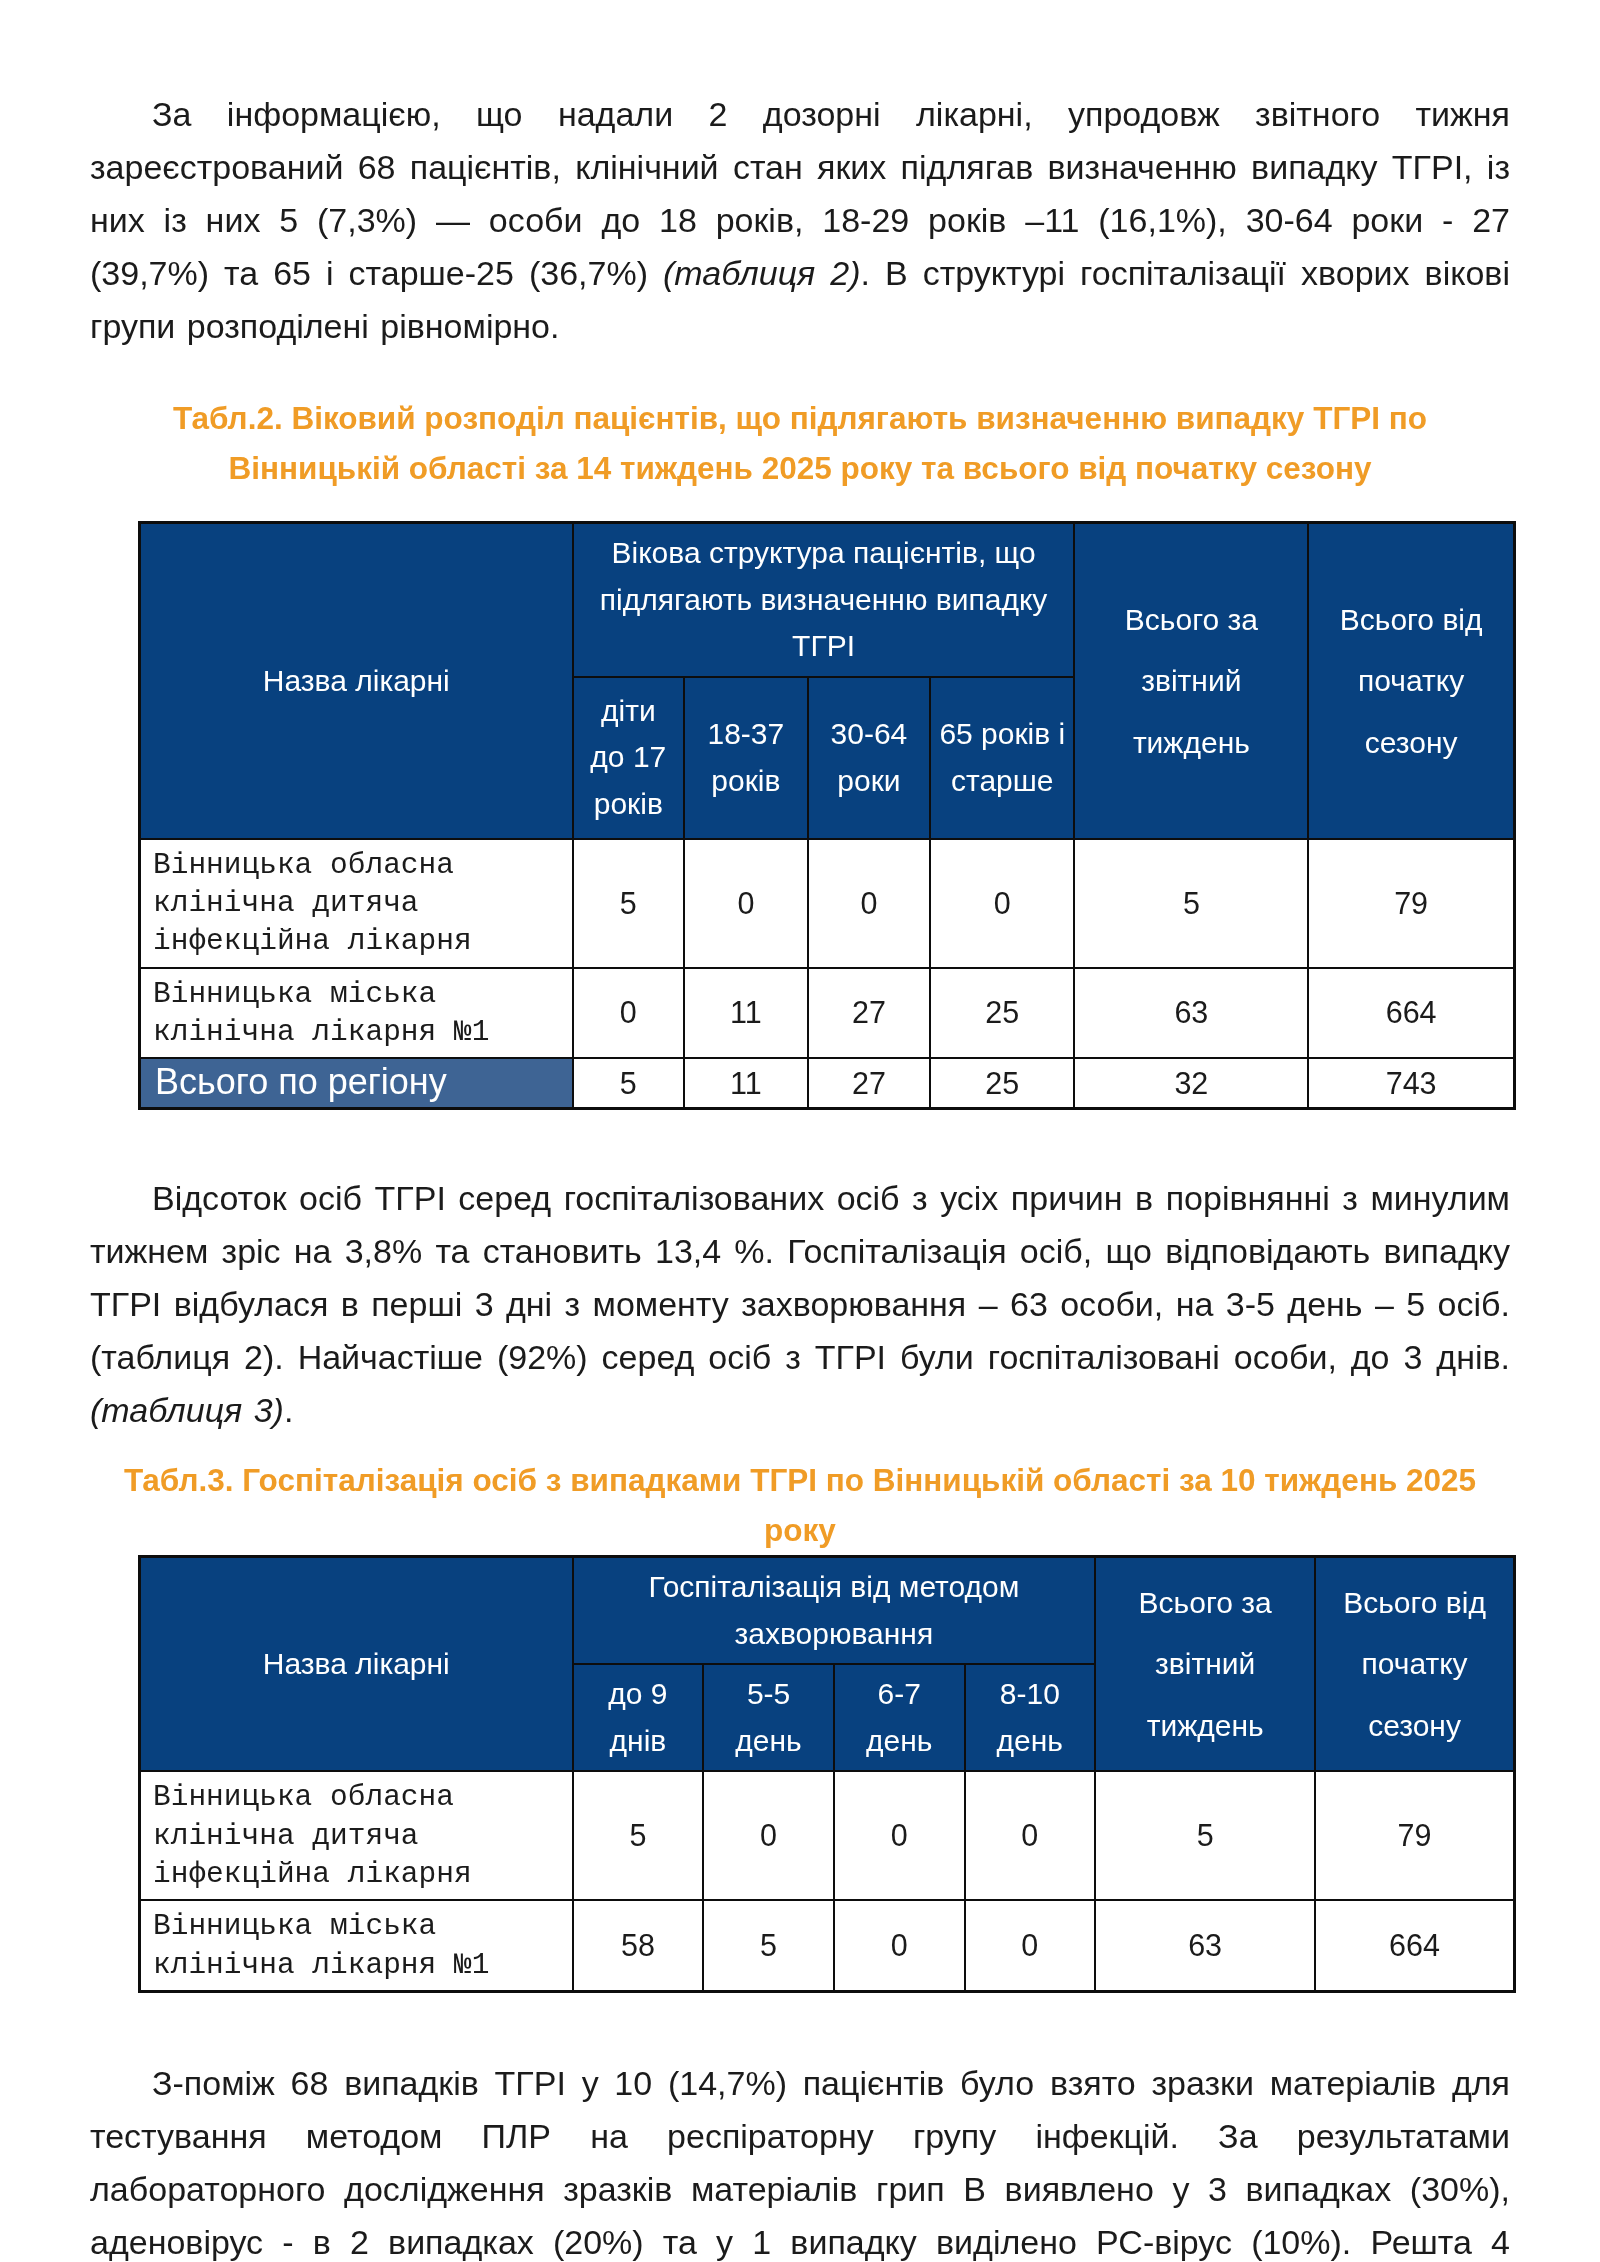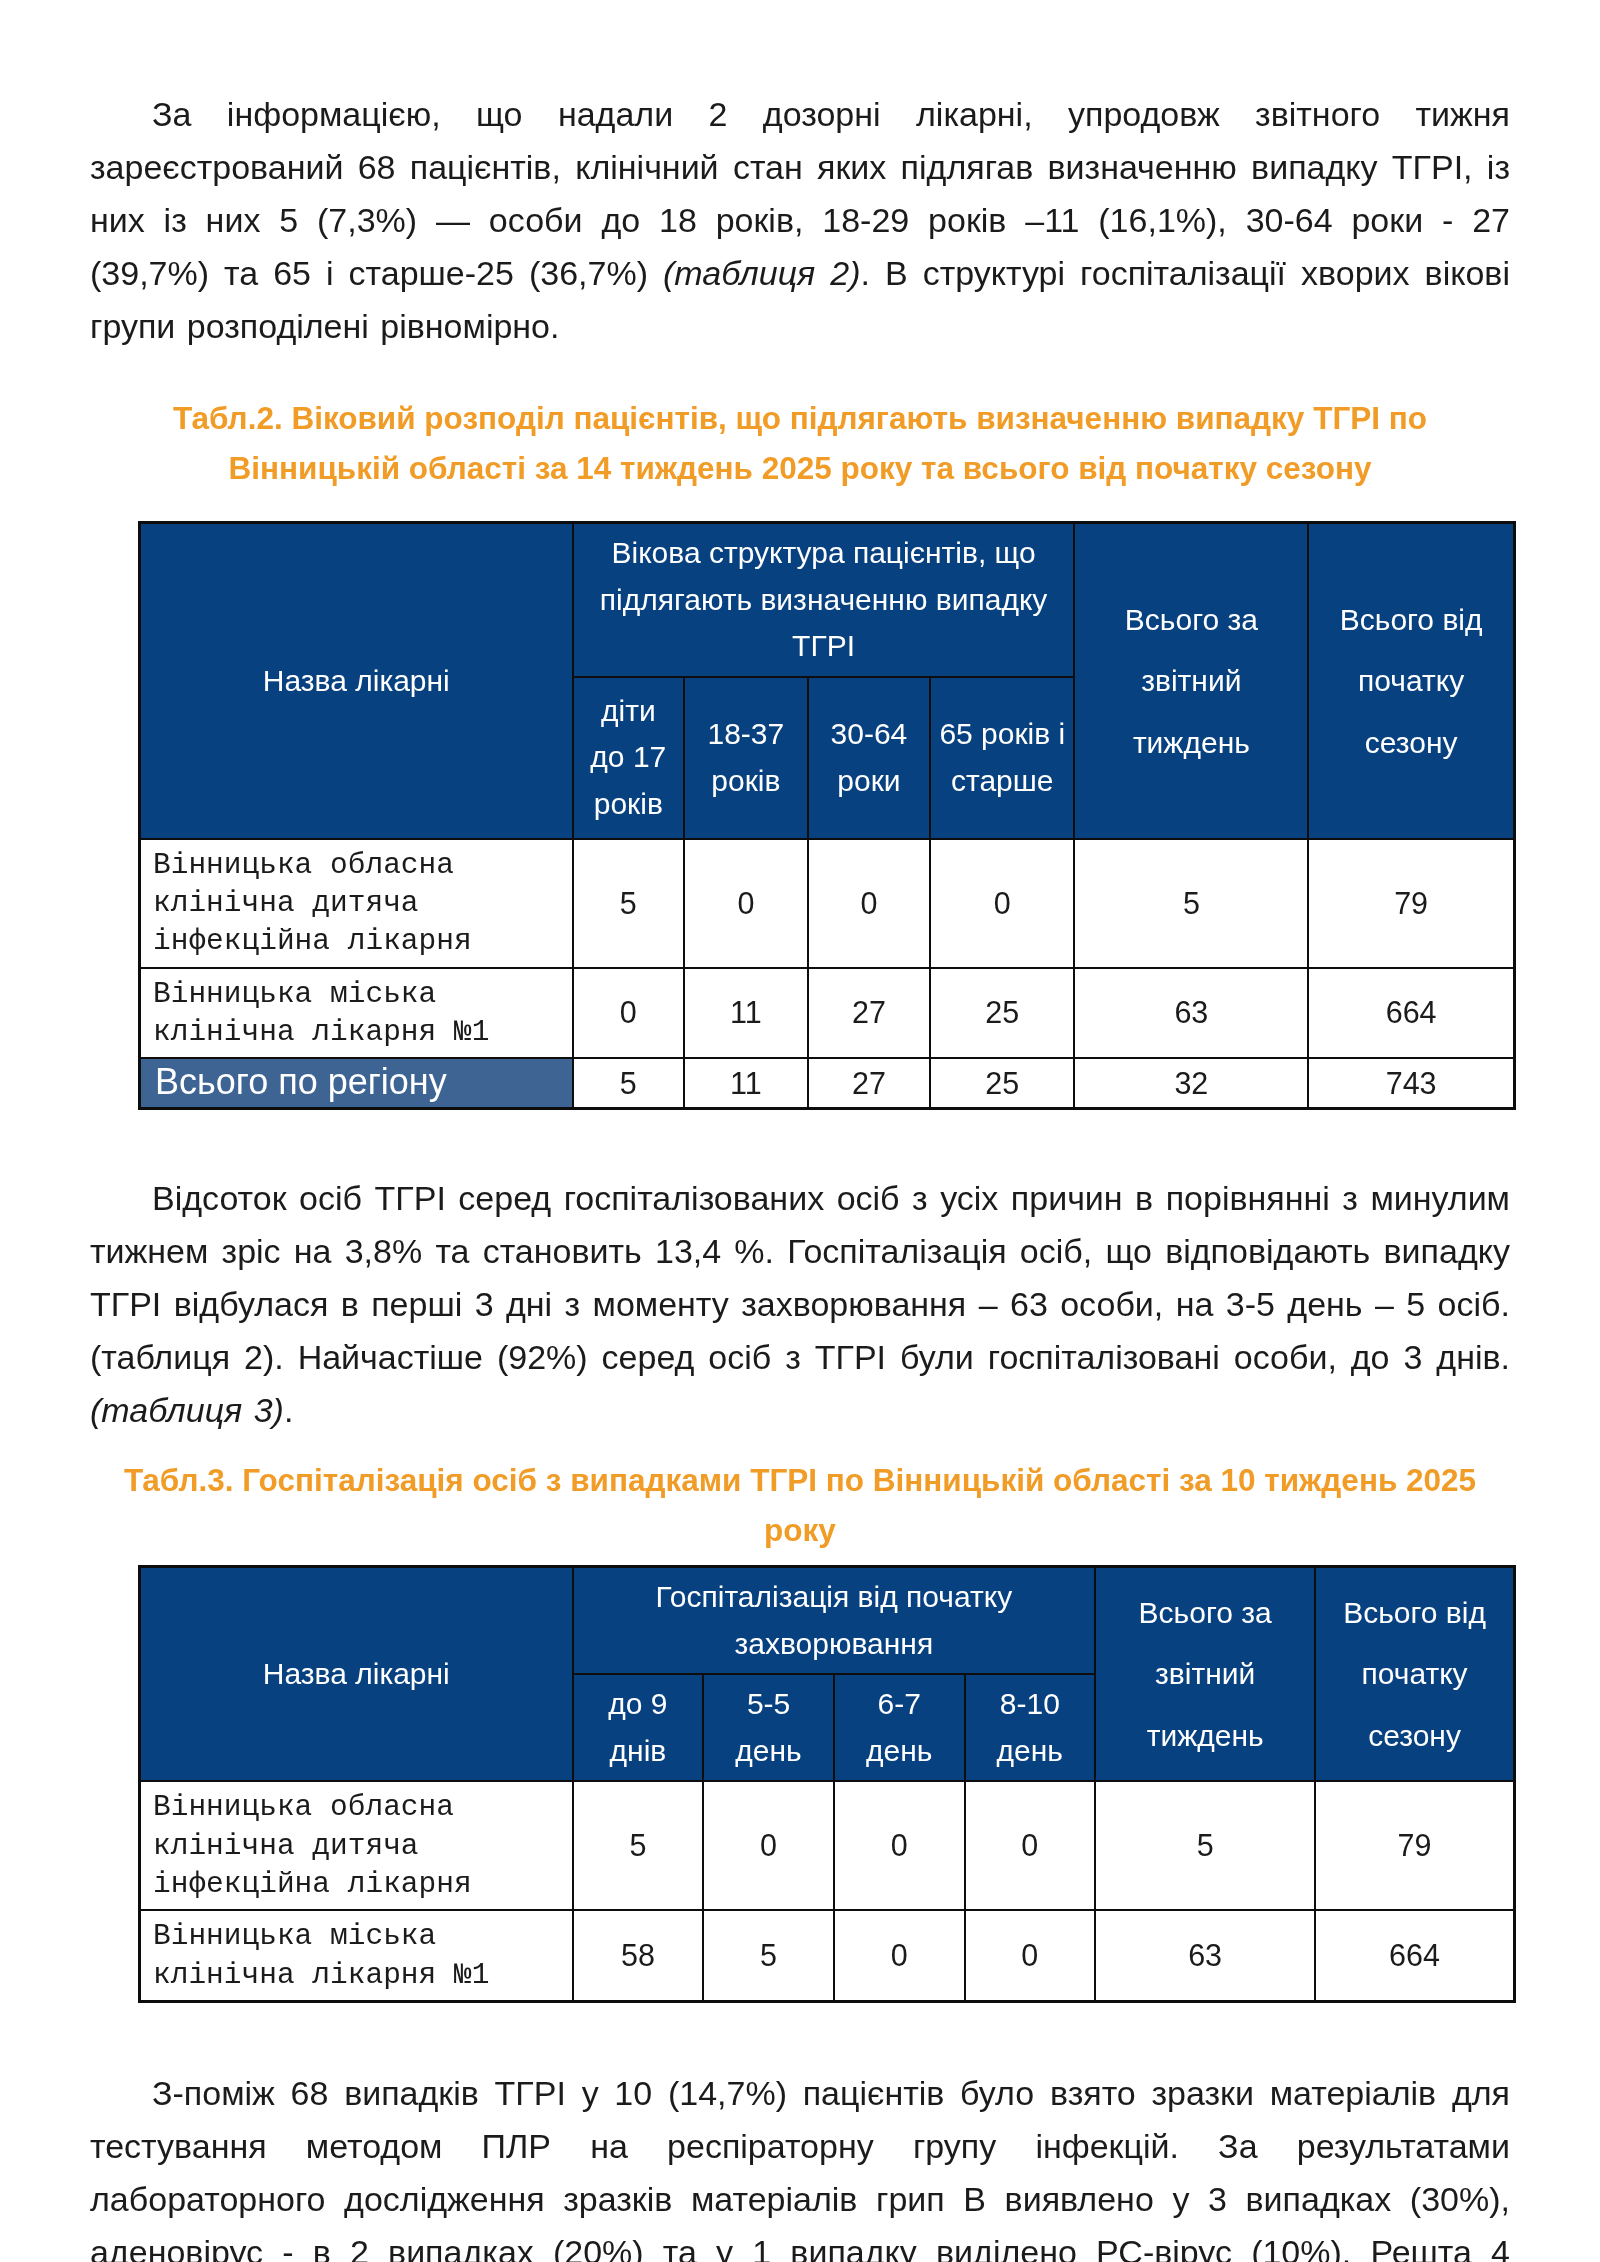--- a/index.html
+++ b/index.html
@@ -43,21 +43,21 @@
   td.total-label {
     background:#3E6494; color:#ffffff; font-size:36px;
     padding:2px 10px 4px 14px; vertical-align:middle;
   }
   .spacer-p2 { height:62px; }
   .spacer-p3 { height:64px; }
   .t2-row1 { height:114px; }
   .t2-row2 { height:162px; }
   .t3-row1 { height:100px; }
   .t3-row2 { height:96px; }
-  .h3-margin { margin-top:18px; margin-bottom:10px; }
+  .h3-margin { margin-top:18px; margin-bottom:0; }
 </style>
 </head>
 <body>
 
 <div class="page">
 
   <p class="body-text"><span>За інформацією, що надали 2 дозорні лікарні, упродовж звітного тижня зареєстрований 68 пацієнтів, клінічний стан яких підлягав визначенню випадку ТГРІ, із них із них 5 (7,3%) — особи до 18 років, 18-29 років –11 (16,1%), 30-64 роки - 27 (39,7%) та 65 і старше-25 (36,7%) </span><span class="it">(таблиця 2)</span><span>. В структурі госпіталізації хворих вікові групи розподілені рівномірно.</span></p>
 
   <div class="tbl-heading">Табл.2. Віковий розподіл пацієнтів, що підлягають визначенню випадку ТГРІ по Вінницькій області за 14 тиждень 2025 року та всього від початку сезону</div>
 
@@ -126,21 +126,21 @@
       <col style="width:9.5%">
       <col style="width:9.5%">
       <col style="width:9.5%">
       <col style="width:9.5%">
       <col style="width:16.0%">
       <col style="width:14.5%">
     </colgroup>
     <tbody>
         <tr class="t3-row1">
       <th rowspan="2" class="span-rows">Назва лікарні</th>
-      <th colspan="4">Госпіталізація від початку захворювання</th>
+      <th colspan="4">Госпіталізація від методом захворювання</th>
       <th rowspan="2" class="span-rows">Всього за звітний тиждень</th>
       <th rowspan="2" class="span-rows">Всього від початку сезону</th>
     </tr>
     <tr class="t3-row2">
       <th>до 9 днів</th>
       <th>5-5 день</th>
       <th>6-7 день</th>
       <th>8-10 день</th>
     </tr>
     <tr class="data-row">

